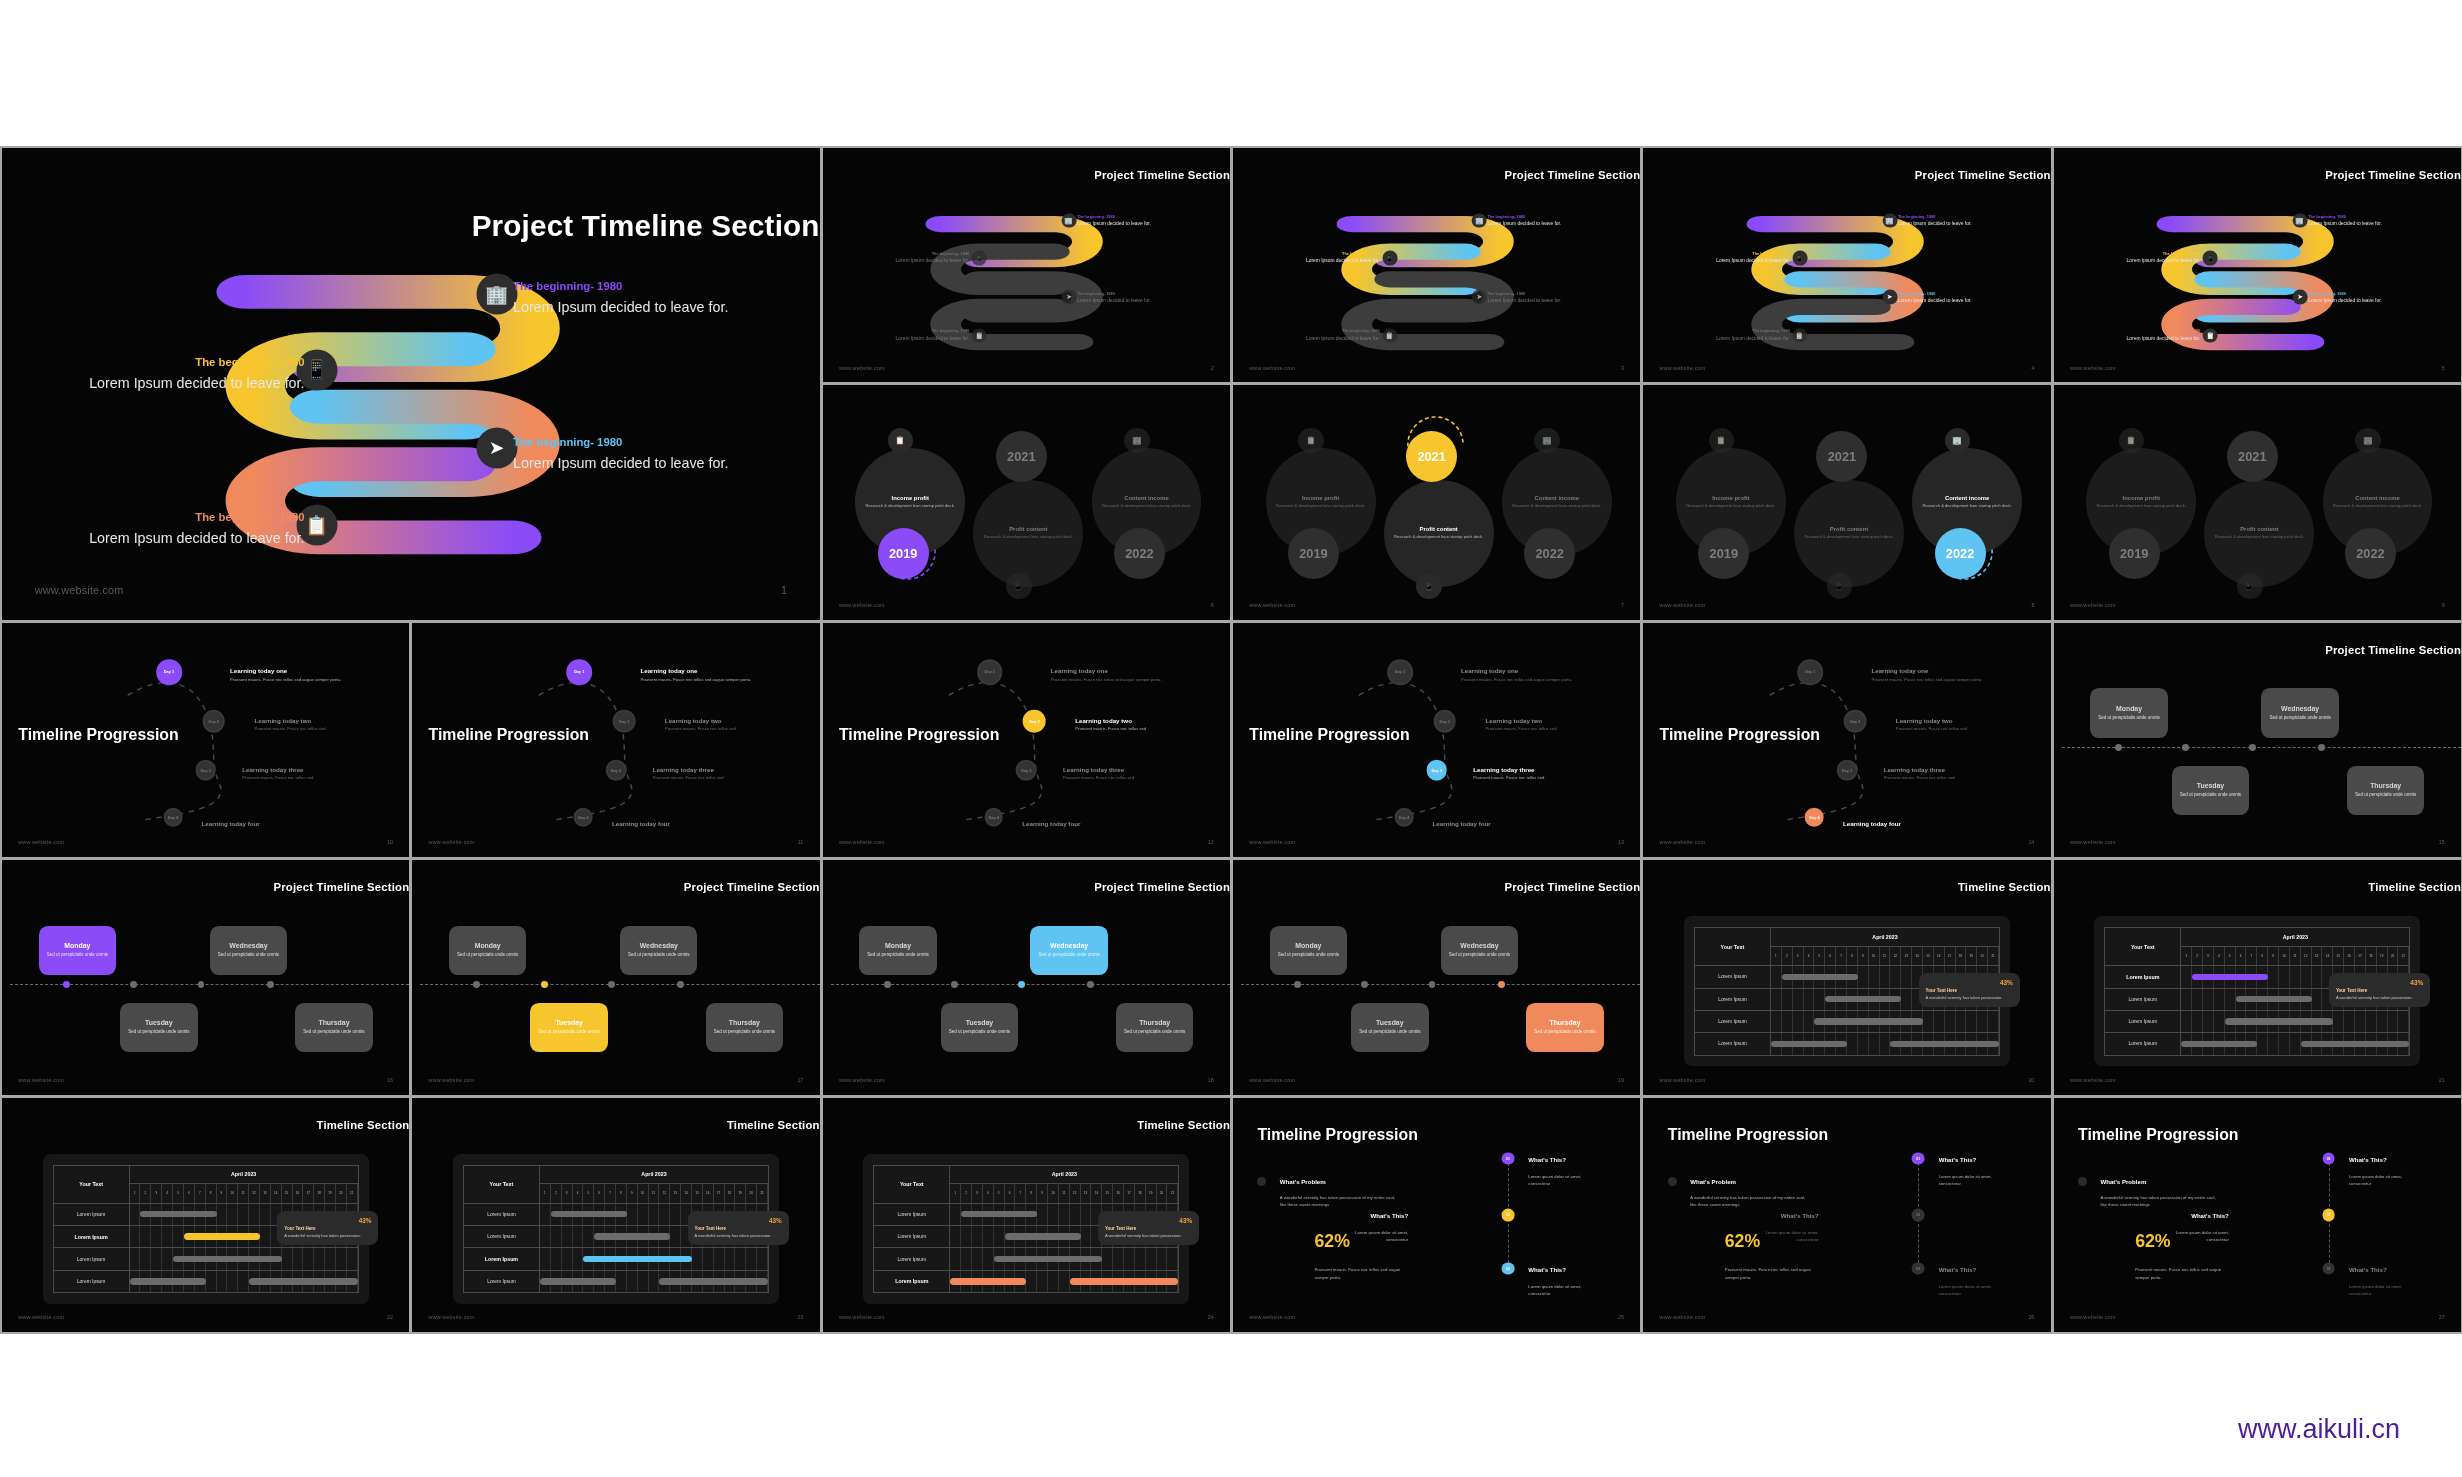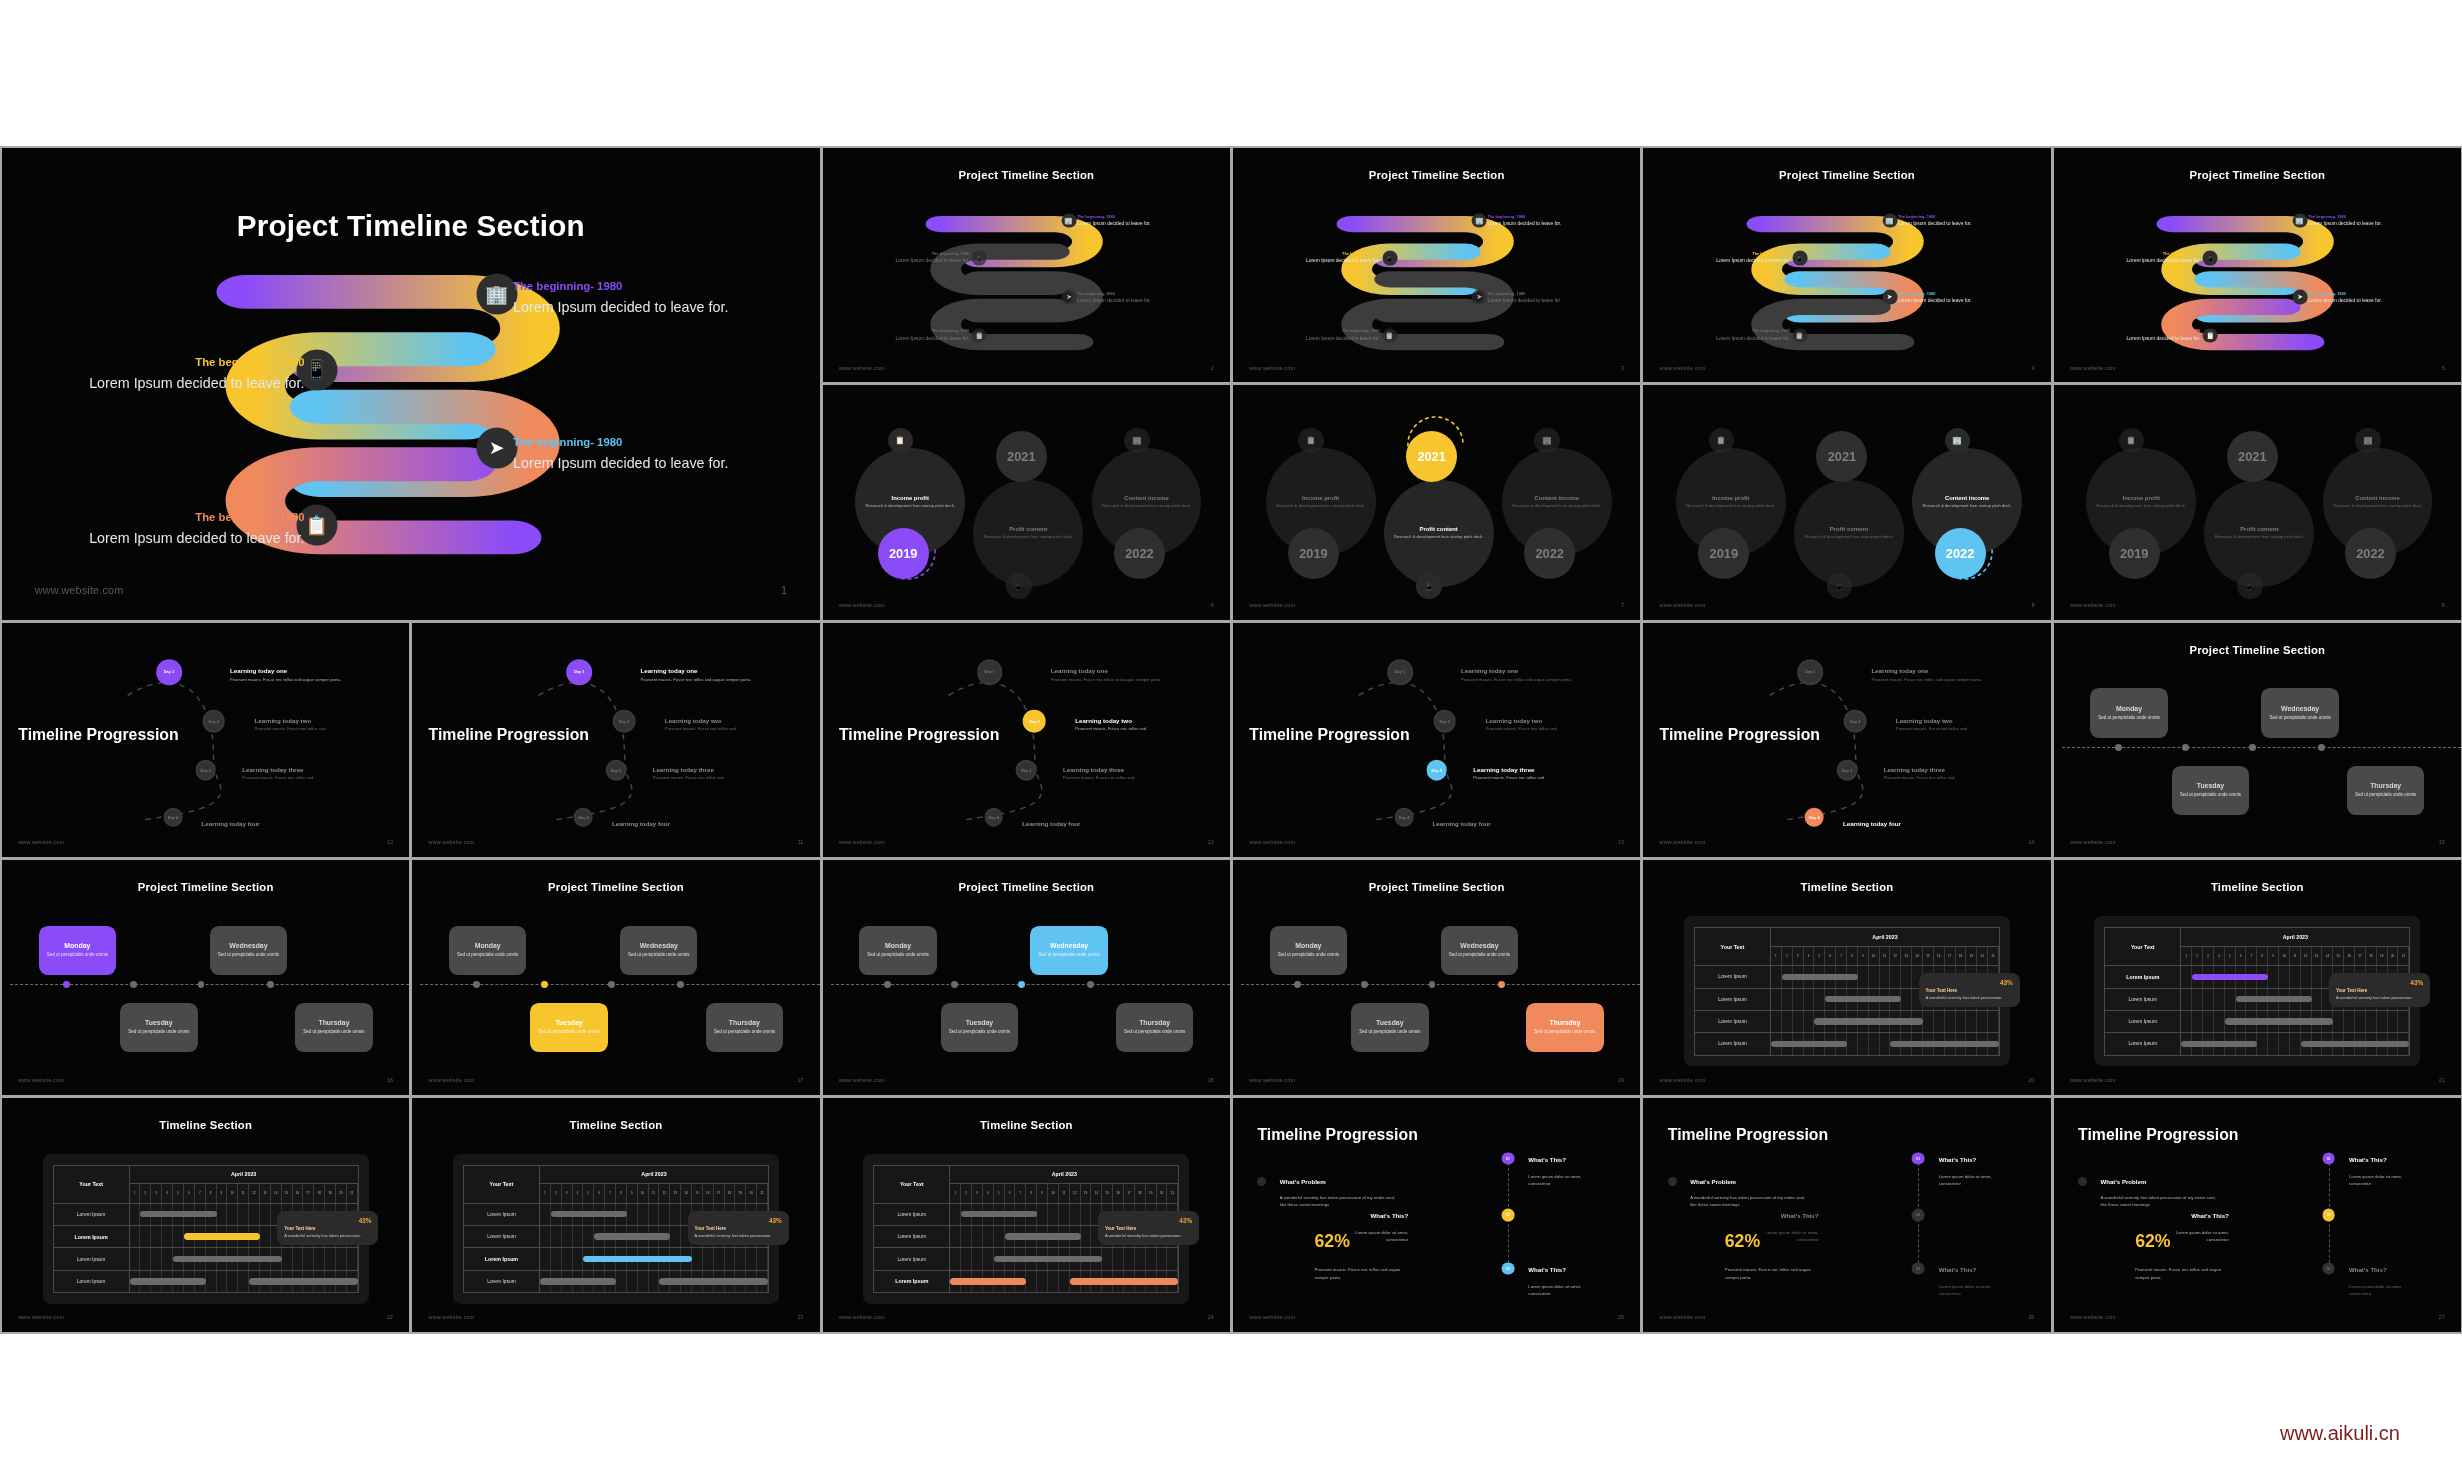--- a/index.html
+++ b/index.html
@@ -14,21 +14,21 @@
     grid-template-columns: repeat(6, 1fr);
     grid-template-rows: repeat(5, 1fr);
     gap:3px;
     padding:2px;
   }
 
   .slide { position:relative; background:#050505; overflow:hidden; }
   .slide.big { grid-column: span 2; grid-row: span 2; }
 
   .s-title {
-    position:absolute; left:0; right:0; text-align:center; color:#fff;
+    position:absolute; left:0; right:0; text-align:right; color:#fff;
     font-weight:bold; letter-spacing:0.2px;
   }
   .big .s-title { top:13%; font-size:29.6px; }
   .sm .s-title { top:9%; font-size:11.3px; }
 
   .foot {
     position:absolute; bottom:5%; left:4%; color:#5a5a5a; font-size:5.4px; letter-spacing:0.2px;
   }
   .big .foot { font-size:10.8px; }
   .pg { position:absolute; bottom:5%; right:4%; color:#5a5a5a; font-size:5.4px; }
@@ -134,21 +134,21 @@
   .p62-h { position:absolute; left:11.5%; top:34.5%; color:#fff; font-weight:bold; font-size:6.1px; }
   .p62-p { position:absolute; left:11.5%; top:41%; width:30%; color:#b5b5b5; font-size:4.3px; line-height:1.7; }
   .p62-num { position:absolute; left:20%; top:57%; font-weight:bold; font-size:17.7px; }
   .p62-sub { position:absolute; left:20%; top:72%; width:23%; color:#b5b5b5; font-size:4.3px; line-height:1.7; }
   .p62-node { position:absolute; width:12.8px; height:12.8px; border-radius:50%;
       display:flex; align-items:center; justify-content:center; color:#fff; font-size:3.5px; font-weight:bold; }
   .p62-stepH { position:absolute; color:#fff; font-weight:bold; font-size:6.1px; }
   .p62-stepP { position:absolute; color:#b5b5b5; font-size:4.3px; line-height:1.7; width:18%; }
   .p62-dash { position:absolute; border-left:1px dashed #555; }
 
-  .wm { position:absolute; right:63px; bottom:33px; color:#7f1d1d; font-size:20px; }
+  .wm { position:absolute; right:63px; bottom:33px; color:#4c1d95; font-size:27px; }
 </style>
 </head>
 <body>
 
 <div class="page">
   <div class="grid" id="grid">
       <div class="slide big">
         <div class="s-title">Project Timeline Section</div>
         <div class="snake">
           <svg class="snk-svg" viewBox="0 0 100 112" preserveAspectRatio="none">

